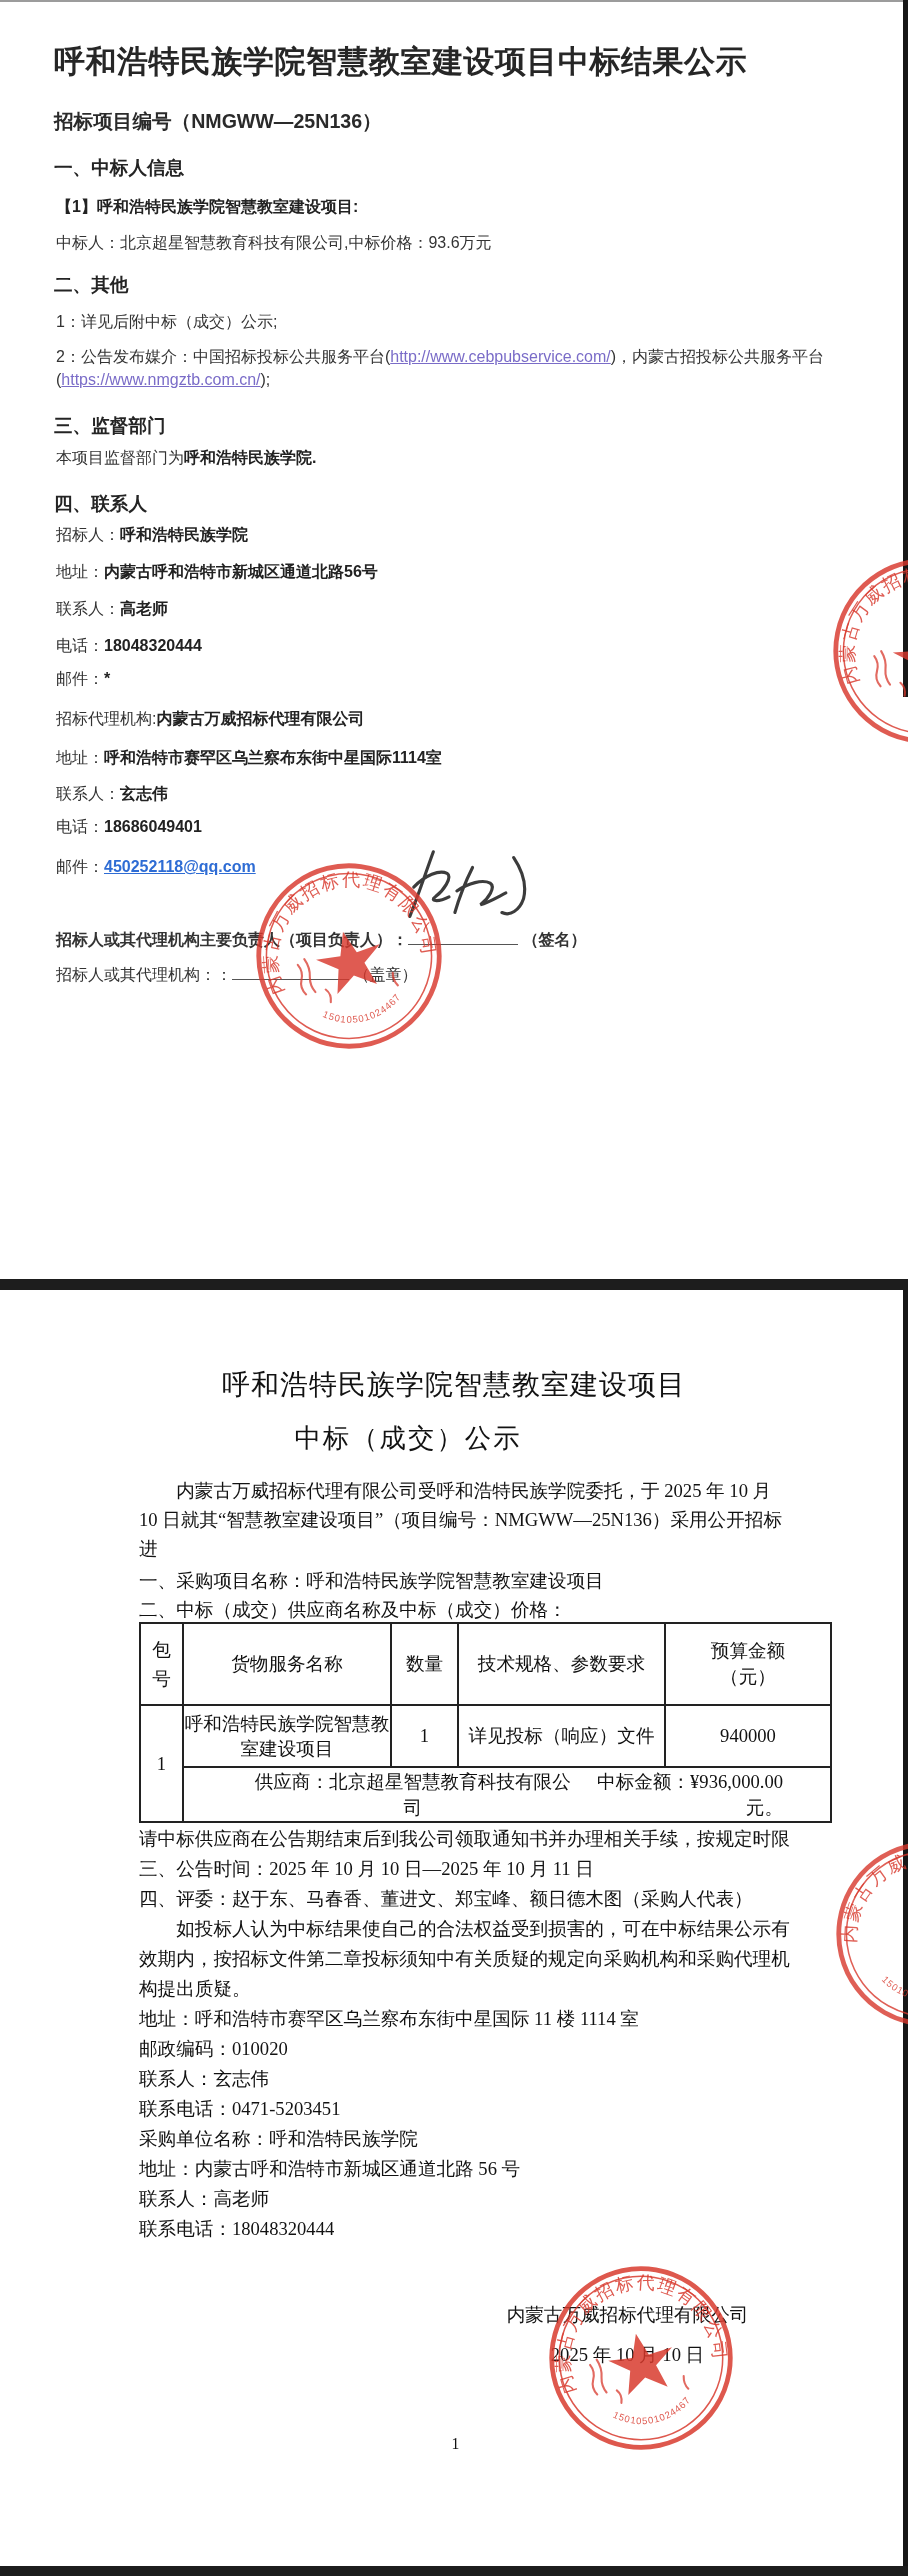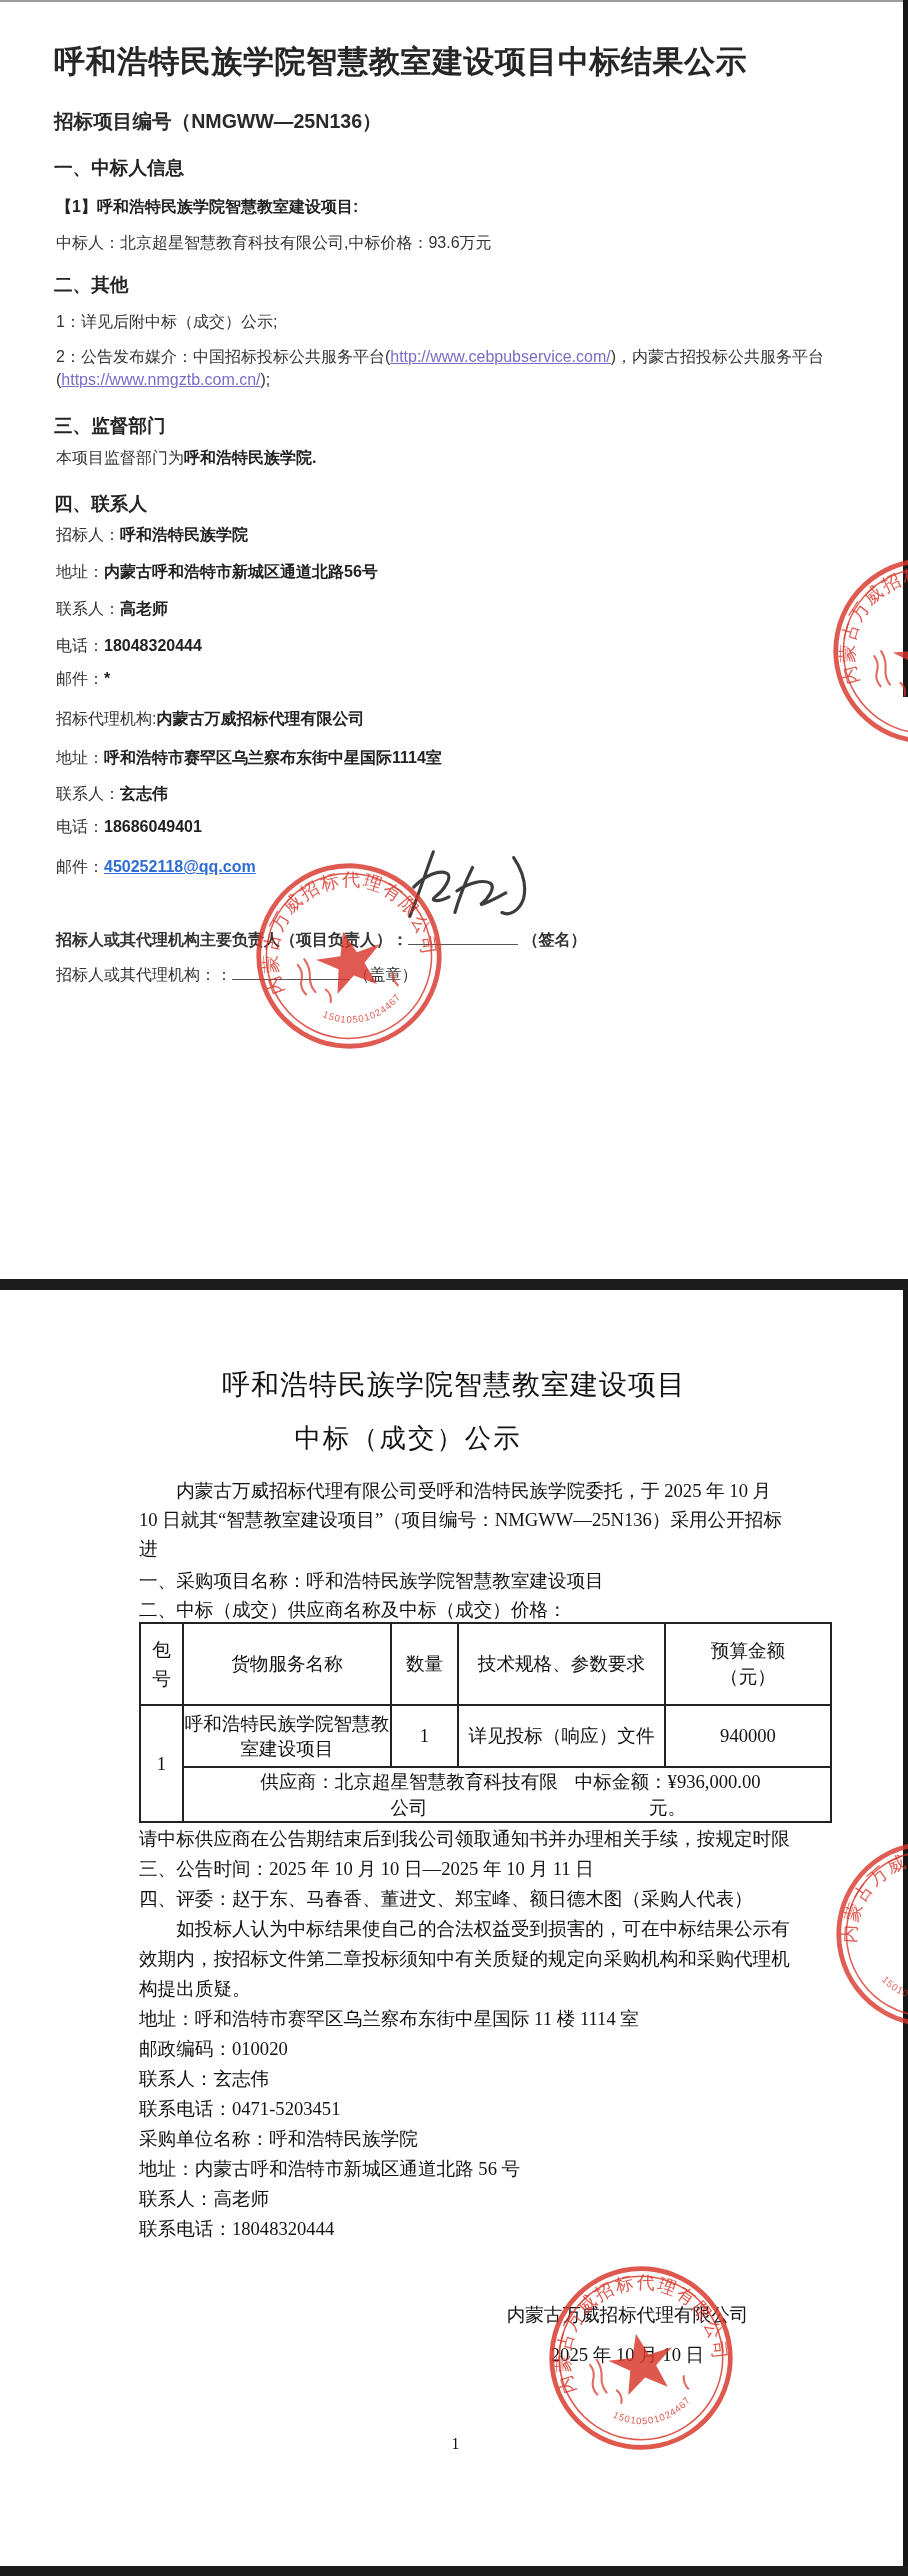--- a/index.html
+++ b/index.html
@@ -32,21 +32,21 @@
   .indent{text-indent:2em;}
   .p2-after{left:139px;top:1824px;width:666px;font-size:18.6px;line-height:30px;}
   .p2-after div{white-space:nowrap;}
 
   table.bid{position:absolute;left:139px;top:1622px;width:692px;border-collapse:collapse;table-layout:fixed;
             font-family:"Liberation Serif",serif;font-size:18.6px;color:#111;}
   table.bid td{border:2px solid #222;text-align:center;vertical-align:middle;padding:0;}
   td.cell-name{text-align:left;padding-left:13.7px;line-height:25.4px;}
   .suprow{display:flex;align-items:center;width:100%;}
   .sup-l{padding-left:70px;}
-  .sup-r{margin-left:auto;padding-right:59px;}
+  .sup-r{margin-left:auto;padding-right:47px;text-align:right;}
 
   .p2-signco{left:505px;top:2302px;width:245px;text-align:center;font-size:18.6px;}
   .p2-signdate{left:505px;top:2342px;width:245px;text-align:center;font-size:18.6px;}
   .p2-pageno{left:431px;top:2435px;width:49px;text-align:center;font-size:15.7px;}
 
   
   .seal{pointer-events:none;}
   .seal svg{display:block;}
 </style>
 </head>

